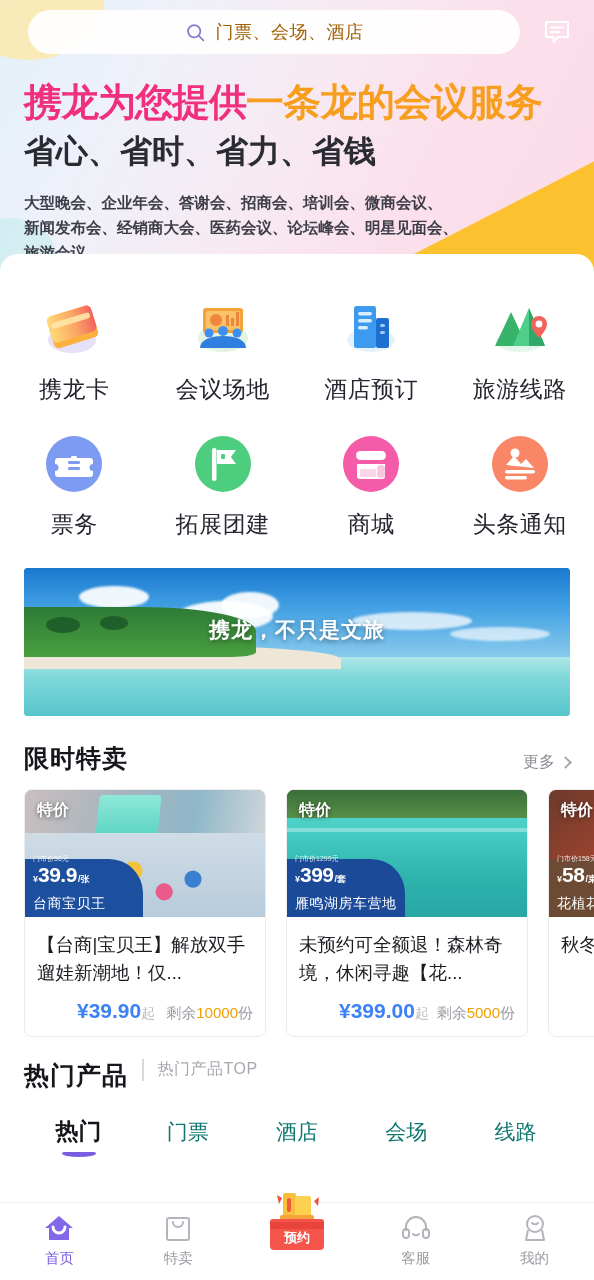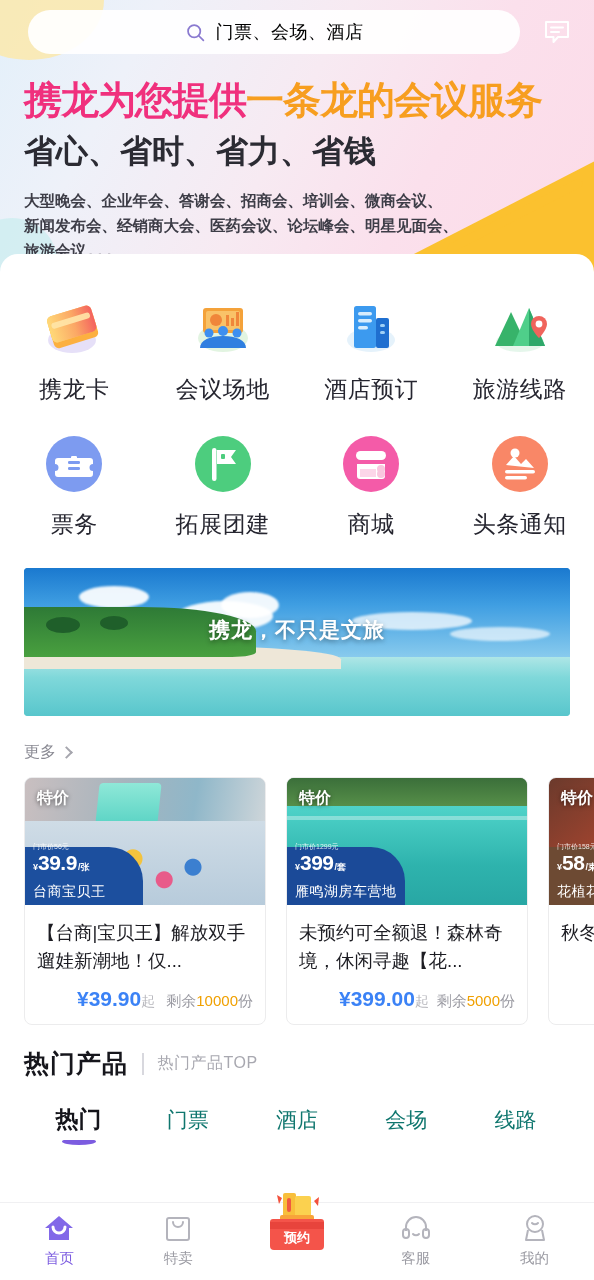--- a/index.html
+++ b/index.html
@@ -50,31 +50,31 @@
   .search-box {
     margin-left: 28px;
     flex: 1 1 auto; height: 44px;
     background: rgba(255,255,255,.93);
     border-radius: 22px;
     display: flex; align-items: center; justify-content: center;
     gap: 10px;
   }
   .search-icon { width: 21px; height: 21px; flex: 0 0 auto; }
   .search-placeholder {
-    font-size: 18px; color: #000000; letter-spacing: .5px;
+    font-size: 18px; color: #a16207; letter-spacing: .5px;
   }
   .msg-btn {
     width: 74px; height: 44px;
     display: flex; align-items: center; justify-content: center;
     flex: 0 0 auto;
   }
   .msg-icon { width: 30px; height: 30px; }
 
   
-  .hero-copy { position: absolute; left: 24px; top: 82px; z-index: 4; font-family: Liberation Mono, monospace; }
+  .hero-copy { position: absolute; left: 24px; top: 82px; z-index: 4; }
   .hl1 {
     font-size: 38px; font-weight: 900; line-height: 1.08;
     letter-spacing: -1px; white-space: nowrap;
   }
   .hl1 .pink { color: #f0307d; }
   .hl1 .orange { color: #f79e1f; }
   .hl2 {
     margin-top: 7px;
     font-size: 32px; font-weight: 900; color: #2b2b33;
     letter-spacing: 0px; white-space: nowrap;
@@ -145,21 +145,21 @@
 
   
   .sec-head {
     display: flex; align-items: baseline; justify-content: space-between;
     padding: 26px 24px 14px 24px;
   }
   .sec-title { font-size: 25px; font-weight: 800; color: #16161c; letter-spacing: 1px; }
   .sec-more { display:flex; align-items:center; gap:6px; font-size: 16px; color: #8a8a93; }
   .chev { width: 9px; height: 9px; border-right: 2px solid #a6a6ae; border-top: 2px solid #a6a6ae; transform: rotate(45deg); }
 
-  .sec-head2 { display:flex; align-items:center; gap:14px; padding: 22px 24px 6px 24px; }
+  .sec-head2 { display:flex; gap:14px; padding: 22px 24px 6px 24px; }
   .sec-title2 { font-size: 25px; font-weight: 800; color: #16161c; letter-spacing: 1px; }
   .vbar { width: 1.5px; height: 22px; background: #d8d8de; }
   .sec-sub { font-size: 16px; color: #a8a8b0; letter-spacing: .5px; }
 
   
   .cards {
     display: flex; gap: 20px; padding: 0 0 0 24px;
     overflow: hidden;
   }
   .card {
@@ -411,20 +411,21 @@
       <div class="sea"></div>
       <div class="sand"></div>
       <div class="island"></div>
       <div class="palm" style="left:4%;bottom:56%;width:34px;height:16px;"></div>
       <div class="palm" style="left:14%;bottom:58%;width:28px;height:14px;"></div>
       <div class="travel-text">携龙，不只是文旅</div>
     </div>
   </div>
 
   <div class="sec-head">
+    <div class="sec-title">限时特卖</div>
     <div class="sec-more">
       <span>更多</span>
       <span class="chev"></span>
     </div>
   </div>
 
   <div class="cards">
 
     <div class="card">
       <div class="card-img" style="background:linear-gradient(#b9c3cd 0%,#9fb0bd 28%,#8fa7b8 40%,#79a7c4 60%,#6b9dbe 100%);">

